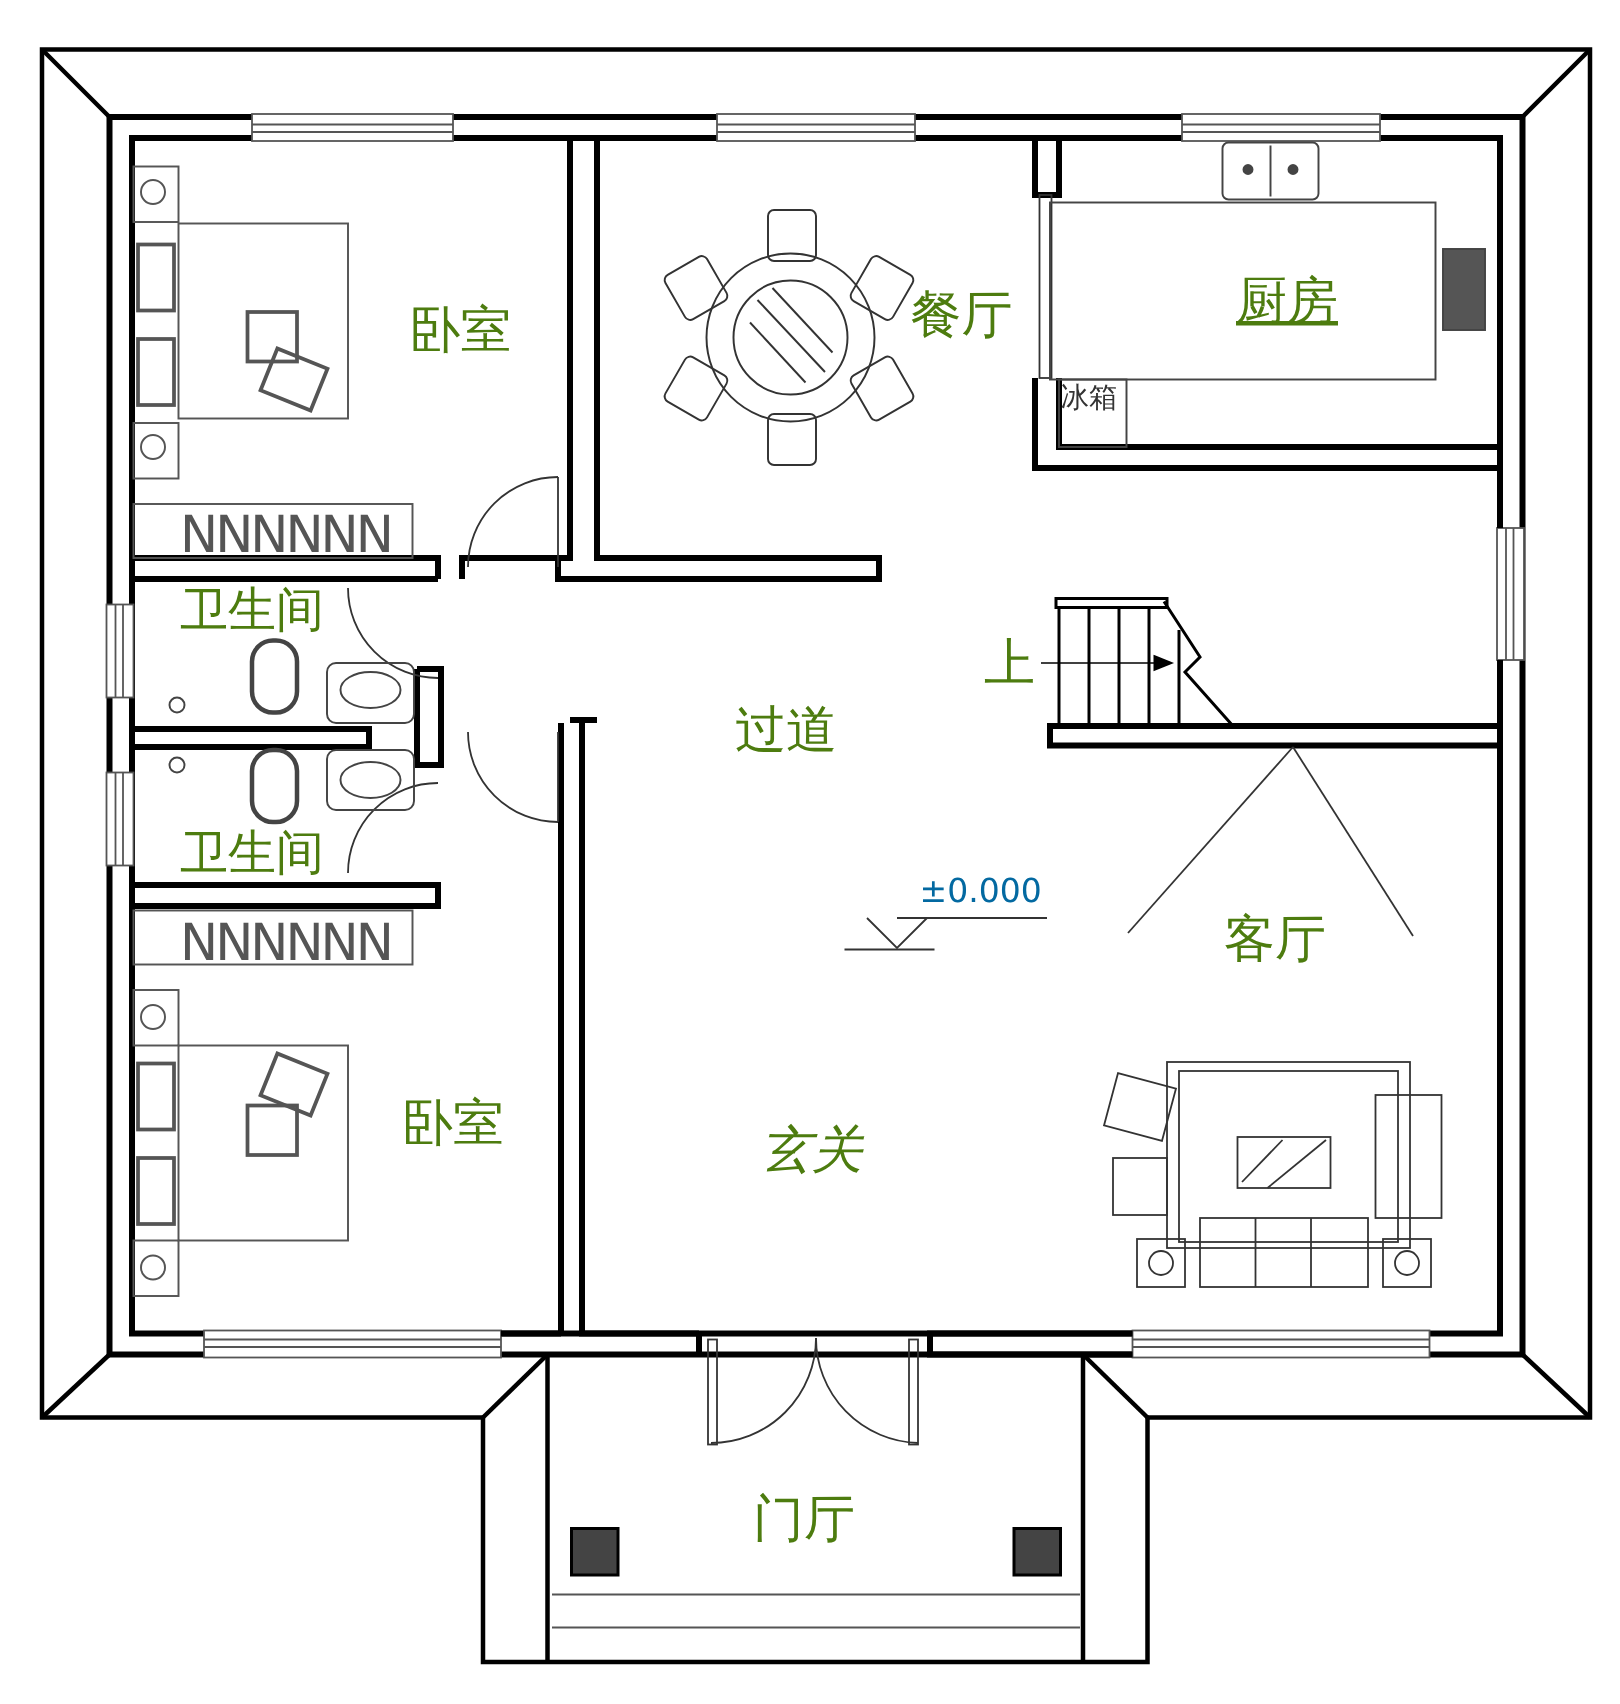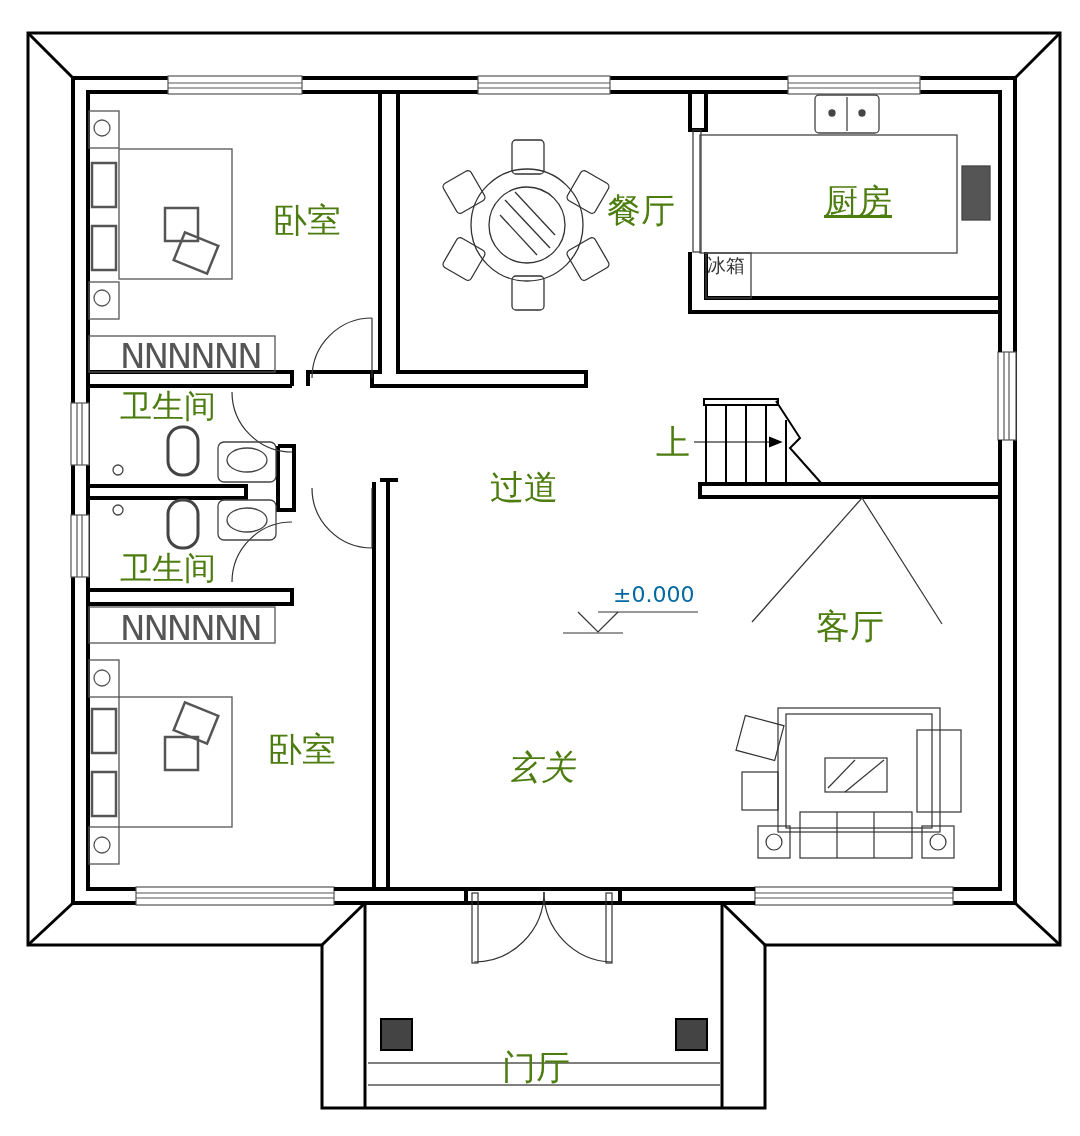--- a/index.html
+++ b/index.html
@@ -211,15 +211,15 @@
 <div class="lbl room" style="left:273px;top:203px;">卧室</div>
 <div class="lbl room" style="left:268px;top:732px;">卧室</div>
 <div class="lbl room" style="left:120px;top:390px;font-size:32px;">卫生间</div>
 <div class="lbl room" style="left:120px;top:552px;font-size:32px;">卫生间</div>
 <div class="lbl room" style="left:607px;top:193px;">餐厅</div>
 <div class="lbl room" style="left:824px;top:184px;text-decoration:underline;">厨房</div>
 <div class="lbl small" style="left:707px;top:256px;">冰箱</div>
 <div class="lbl room" style="left:490px;top:470px;">过道</div>
 <div class="lbl room" style="left:784px;top:609px;margin-left:32px;">客厅</div>
 <div class="lbl room" style="left:507px;top:750px;font-style:italic;">玄关</div>
-<div class="lbl room" style="left:502px;top:1050px;text-align:right;">门厅</div>
+<div class="lbl room" style="left:502px;top:996px;text-align:right;">门厅</div>
 <div class="lbl room" style="left:656px;top:425px;">上</div>
 <div class="lbl elev" style="left:613px;top:584px;">±0.000</div>
 
 </body></html>

